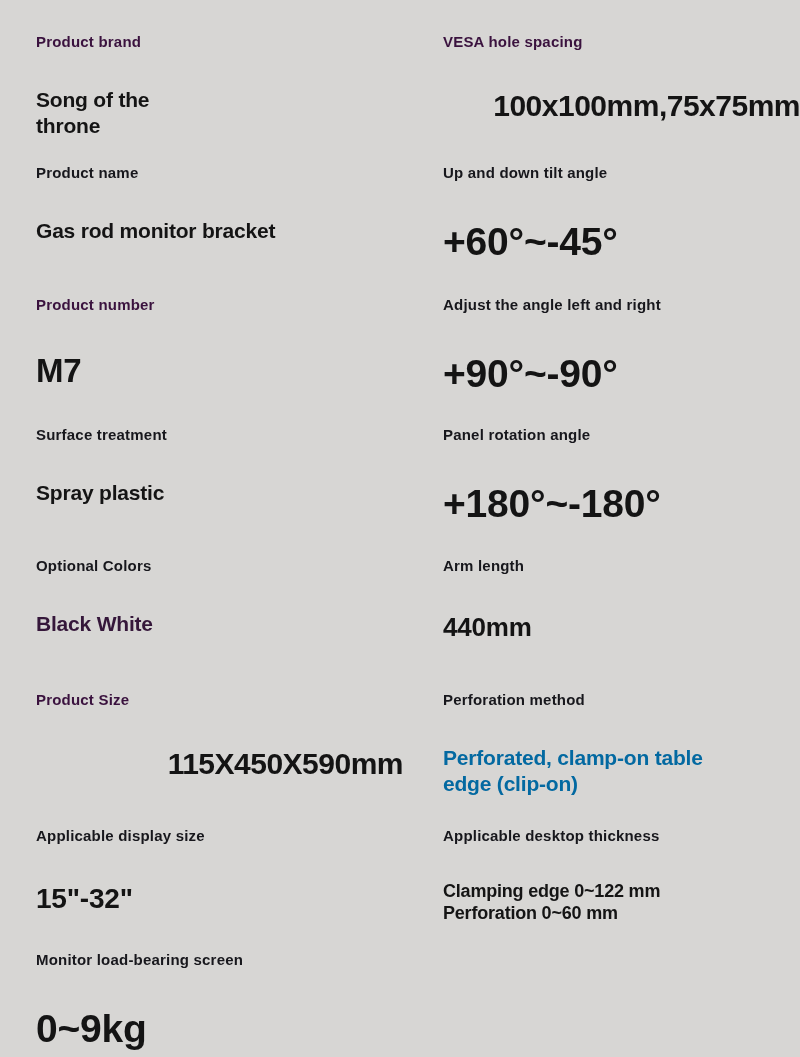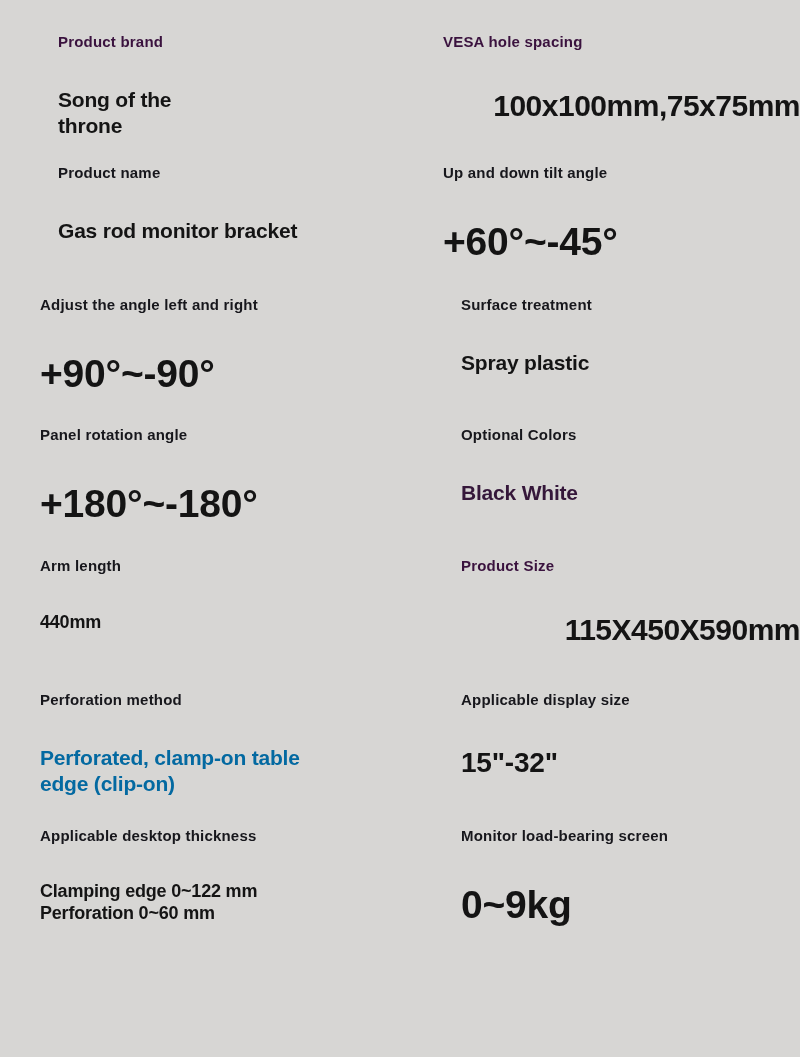--- a/index.html
+++ b/index.html
@@ -19,21 +19,21 @@
     display: grid;
     grid-template-columns: 403px 397px;
     grid-template-rows: 131px 132px 130px 131px 134px 136px 124px 139px;
     width: 800px;
     height: 1057px;
   }
   .cell {
     padding-top: 33px;
     box-sizing: border-box;
   }
-  .cell.left  { padding-left: 58px; }
+  .cell.left  { padding-left: 36px; }
   .cell.right { padding-left: 40px; }
 
   .spec-label {
     font-size: 15px;
     line-height: 1.2;
     letter-spacing: 0.2px;
     color: #17171c;
   }
   .spec-label.purple { color: #3a123e; }
 
@@ -43,21 +43,21 @@
     color: #141414;
     letter-spacing: -0.2px;
   }
   .spec-value.purple      { color: #35173a; }
   .spec-value.purple-dark { color: #0369a1; }
 
   .v-33 { font-size: 33px; }
   .v-30 { font-size: 30px; letter-spacing: -0.5px; text-align: right; }
   .v-29 { font-size: 39px; }
   .v-28 { font-size: 28px; }
-  .v-26 { font-size: 18px; }
+  .v-26 { font-size: 26px; }
   .v-21 { font-size: 21px; }
   .v-18 { font-size: 18px; line-height: 1.22; }
 
   .w-175 { max-width: 175px; }
   .w-310 { max-width: 310px; }
   .w-235 { max-width: 235px; }
 </style>
 </head>
 <body>
 
@@ -74,20 +74,24 @@
 
   <div class="cell left">
     <div class="spec-label">Product name</div>
     <div class="spec-value v-21">Gas rod monitor bracket</div>
   </div>
   <div class="cell right">
     <div class="spec-label">Up and down tilt angle</div>
     <div class="spec-value v-29">+60°~-45°</div>
   </div>
 
+  <div class="cell left">
+    <div class="spec-label purple">Product number</div>
+    <div class="spec-value v-33">M7</div>
+  </div>
   <div class="cell right">
     <div class="spec-label">Adjust the angle left and right</div>
     <div class="spec-value v-29">+90°~-90°</div>
   </div>
 
   <div class="cell left">
     <div class="spec-label">Surface treatment</div>
     <div class="spec-value v-21">Spray plastic</div>
   </div>
   <div class="cell right">

